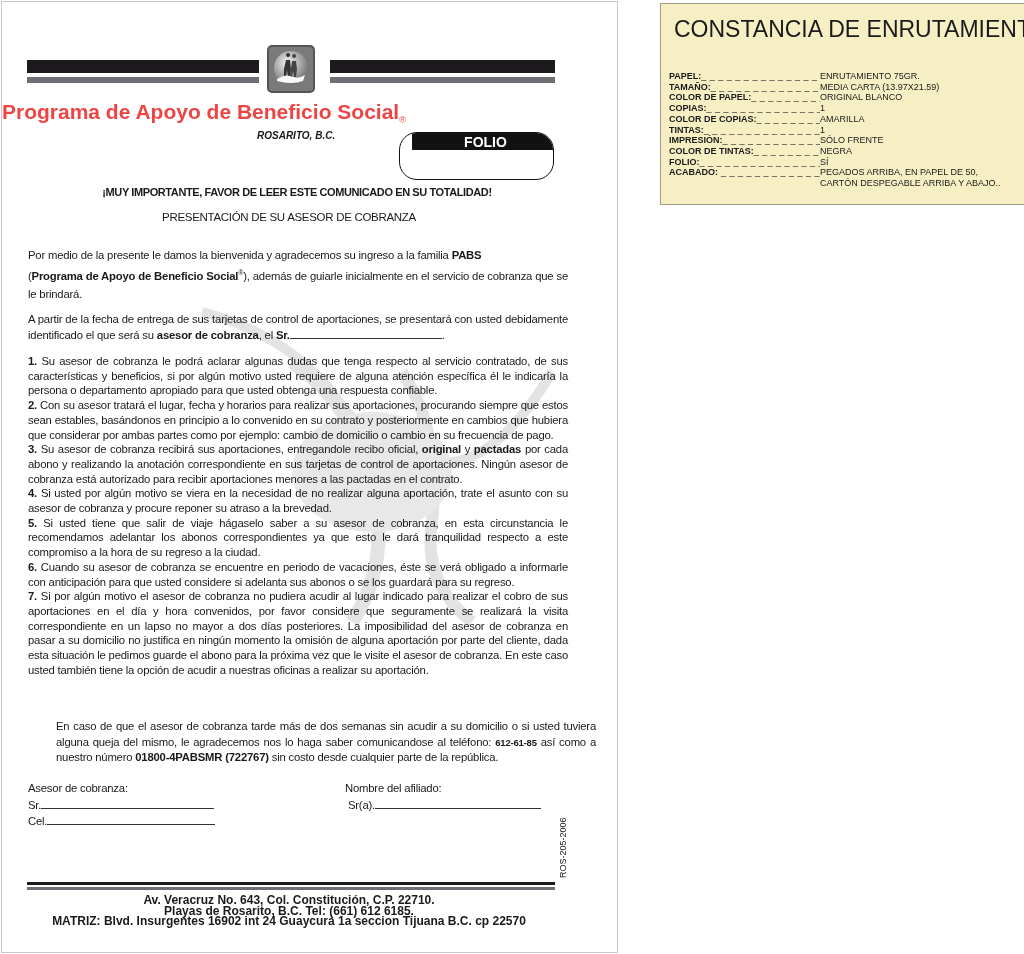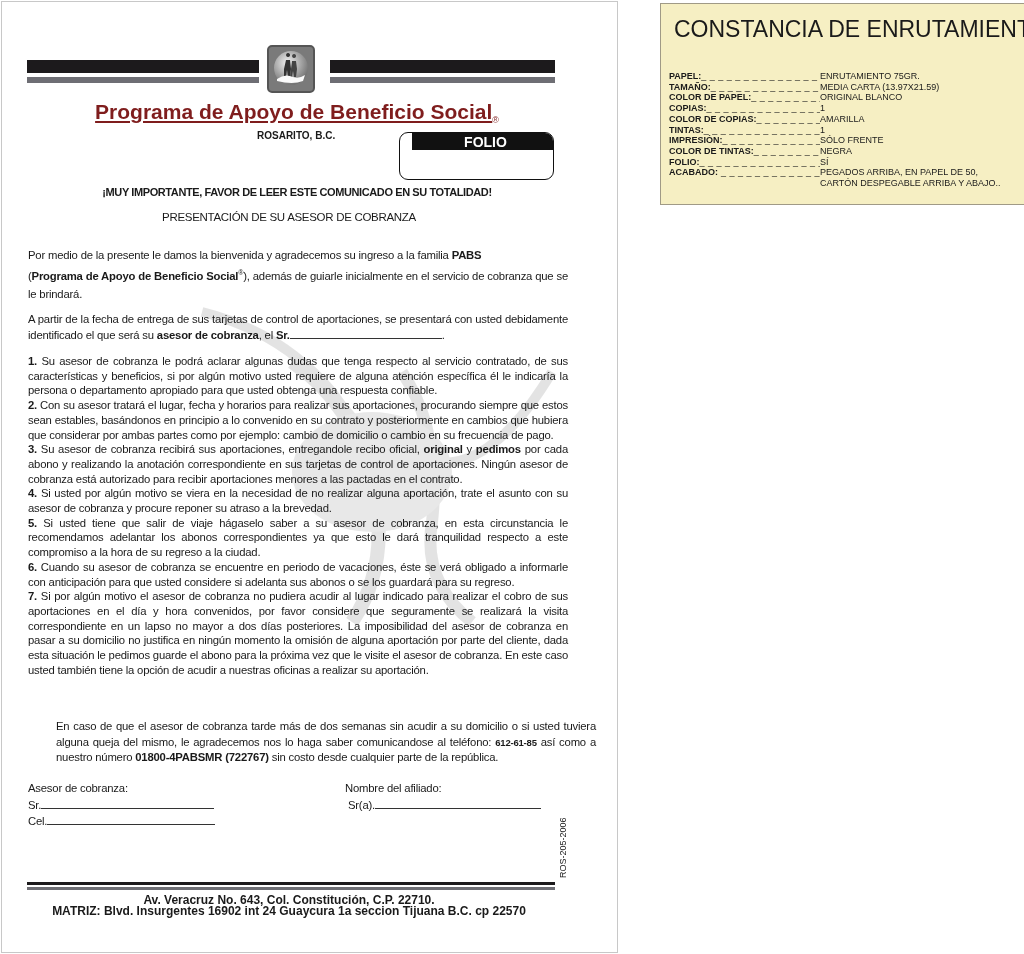--- a/index.html
+++ b/index.html
@@ -19,32 +19,32 @@
     .bar-right { left: 328px; top: 58px; width: 225px; height: 24px; }
 
     .logo {
       position: absolute; left: 265px; top: 43px; width: 48px; height: 48px;
       border: 2px solid #555; border-radius: 5px; background: #7a7a7a;
       display: flex; align-items: center; justify-content: center;
     }
     .logo svg { width: 40px; height: 40px; }
 
     .title {
-      position: absolute; left: 0; top: 98px; width: 590px; text-align: center;
-      font-size: 21px; font-weight: bold; color: #7f1d1d; text-decoration: underline;
+      position: absolute; left: 0; top: 98px; width: 590px; 
+      font-size: 21px; font-weight: bold; color: #ef4444;
     }
     .title sup { font-size: 9px; font-weight: normal; vertical-align: -4px; }
 
     .city {
-      position: absolute; left: 255px; top: 128px; font-size: 10px; font-weight: bold;
+      position: absolute; left: 255px; top: 128px; font-size: 10px; font-weight: bold; font-style: italic;
     }
 
     .folio-box {
       position: absolute; left: 397px; top: 130px; width: 155px; height: 48px;
-      border: 1.5px solid #111; border-radius: 9px; overflow: hidden; padding-left: 12px;
+      border: 1.5px solid #111; border-radius: 18px; overflow: hidden; padding-left: 12px;
     }
     .folio-box .folio-head {
       height: 17px; background: #111; color: #fff; font-weight: bold; font-size: 14px;
       text-align: center; line-height: 18px; padding-left: 6px;
     }
 
     .important {
       position: absolute; left: 0; top: 184px; width: 590px; text-align: center;
       font-size: 11px; font-weight: bold; letter-spacing: -0.4px;
     }
@@ -160,21 +160,21 @@
     <span>(</span><b>Programa de Apoyo de Beneficio Social</b><sup style="font-size:7px">®</sup><span>), además de guiarle inicialmente en el servicio de cobranza que se le brindará.</span>
   </div>
 
   <div class="body-text p2">
     <span>A partir de la fecha de entrega de sus tarjetas de control de aportaciones, se presentará con usted debidamente identificado el que será su </span><b>asesor de cobranza</b><span>, el </span><b>Sr.</b><span class="blank" style="width:152px"></span><span>.</span>
   </div>
 
   <div class="body-text items">
     <div><b>1.</b><span> Su asesor de cobranza le podrá aclarar algunas dudas que tenga respecto al servicio contratado, de sus características y beneficios, si por algún motivo usted requiere de alguna atención específica él le indicaría la persona o departamento apropiado para que usted obtenga una respuesta confiable.</span></div>
     <div><b>2.</b><span> Con su asesor tratará el lugar, fecha y horarios para realizar sus aportaciones, procurando siempre que estos sean estables, basándonos en principio a lo convenido en su contrato y posteriormente en cambios que hubiera que considerar por ambas partes como por ejemplo: cambio de domicilio o cambio en su frecuencia de pago.</span></div>
-    <div><b>3.</b><span> Su asesor de cobranza recibirá sus aportaciones, entregandole recibo oficial, </span><b>original</b><span> y </span><b>pedimos</b><span> por cada abono y realizando la anotación correspondiente en sus tarjetas de control de aportaciones. Ningún asesor de cobranza está autorizado para recibir aportaciones menores a las pactadas en el contrato.</span></div>
+    <div><b>3.</b><span> Su asesor de cobranza recibirá sus aportaciones, entregandole recibo oficial, </span><b>original</b><span> y </span><b>pactadas</b><span> por cada abono y realizando la anotación correspondiente en sus tarjetas de control de aportaciones. Ningún asesor de cobranza está autorizado para recibir aportaciones menores a las pactadas en el contrato.</span></div>
     <div><b>4.</b><span> Si usted por algún motivo se viera en la necesidad de no realizar alguna aportación, trate el asunto con su asesor de cobranza y procure reponer su atraso a la brevedad.</span></div>
     <div><b>5.</b><span> Si usted tiene que salir de viaje hágaselo saber a su asesor de cobranza, en esta circunstancia le recomendamos adelantar los abonos correspondientes ya que esto le dará tranquilidad respecto a este compromiso a la hora de su regreso a la ciudad.</span></div>
     <div><b>6.</b><span> Cuando su asesor de cobranza se encuentre en periodo de vacaciones, éste se verá obligado a informarle con anticipación para que usted considere si adelanta sus abonos o se los guardará para su regreso.</span></div>
     <div><b>7.</b><span> Si por algún motivo el asesor de cobranza no pudiera acudir al lugar indicado para realizar el cobro de sus aportaciones en el día y hora convenidos, por favor considere que seguramente se realizará la visita correspondiente en un lapso no mayor a dos días posteriores. La imposibilidad del asesor de cobranza en pasar a su domicilio no justifica en ningún momento la omisión de alguna aportación por parte del cliente, dada esta situación le pedimos guarde el abono para la próxima vez que le visite el asesor de cobranza. En este caso usted también tiene la opción de acudir a nuestras oficinas a realizar su aportación.</span></div>
   </div>
 
   <div class="body-text p3">
     <span>En caso de que el asesor de cobranza tarde más de dos semanas sin acudir a su domicilio o si usted tuviera alguna queja del mismo, le agradecemos nos lo haga saber comunicandose al teléfono: </span><b style="font-size:9.5px">612-61-85</b><span> así como a nuestro número </span><b>01800-4PABSMR (722767)</b><span> sin costo desde cualquier parte de la república.</span>
   </div>
 
@@ -192,20 +192,21 @@
   <div class="vert-code">ROS-205-2006</div>
 
 
   <div class="bottom-bars">
     <div class="b1"></div>
       <div class="b2"></div>
   </div>
 
   <div class="address">
     <div>Av. Veracruz No. 643, Col. Constitución, C.P. 22710.</div>
+    <div>Playas de Rosarito, B.C. Tel: (661) 612 6185.</div>
     <div>MATRIZ: Blvd. Insurgentes 16902 int 24 Guaycura 1a seccion Tijuana B.C. cp 22570</div>
   </div>
 </div>
 
 <div class="panel">
   <div class="panel-title">CONSTANCIA DE ENRUTAMIENTO</div>
   <div class="spec">
     <div class="spec-row">
         <div class="spec-label"><span>PAPEL:</span><span class="dots">_ _ _ _ _ _ _ _ _ _ _ _ _ _ _ _ _ _ _ _ _</span></div>
         <div class="spec-value">ENRUTAMIENTO 75GR.</div>

